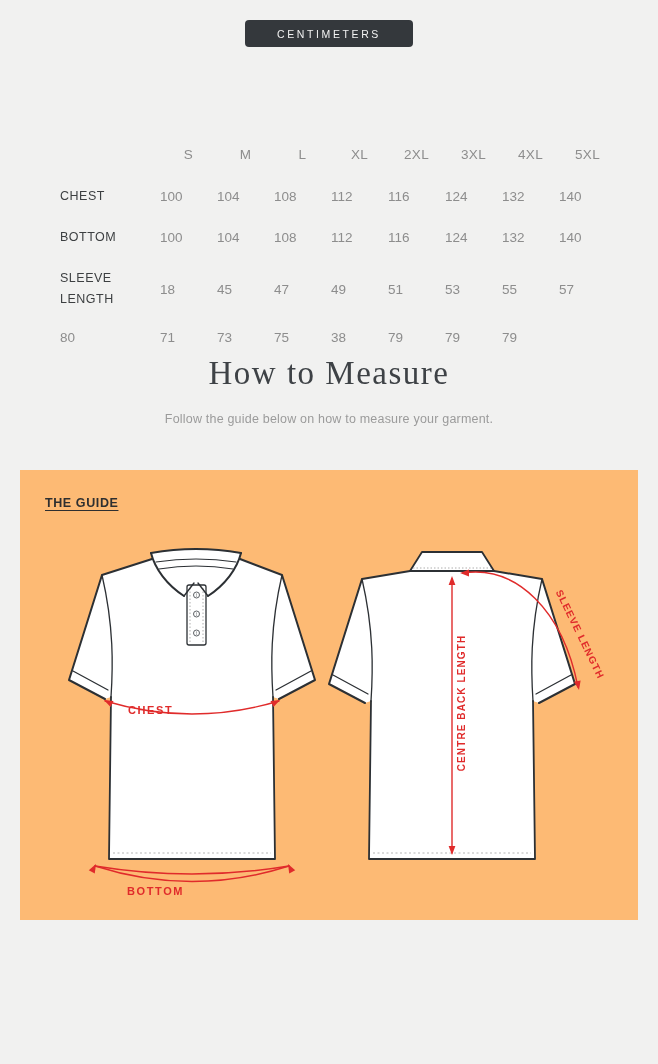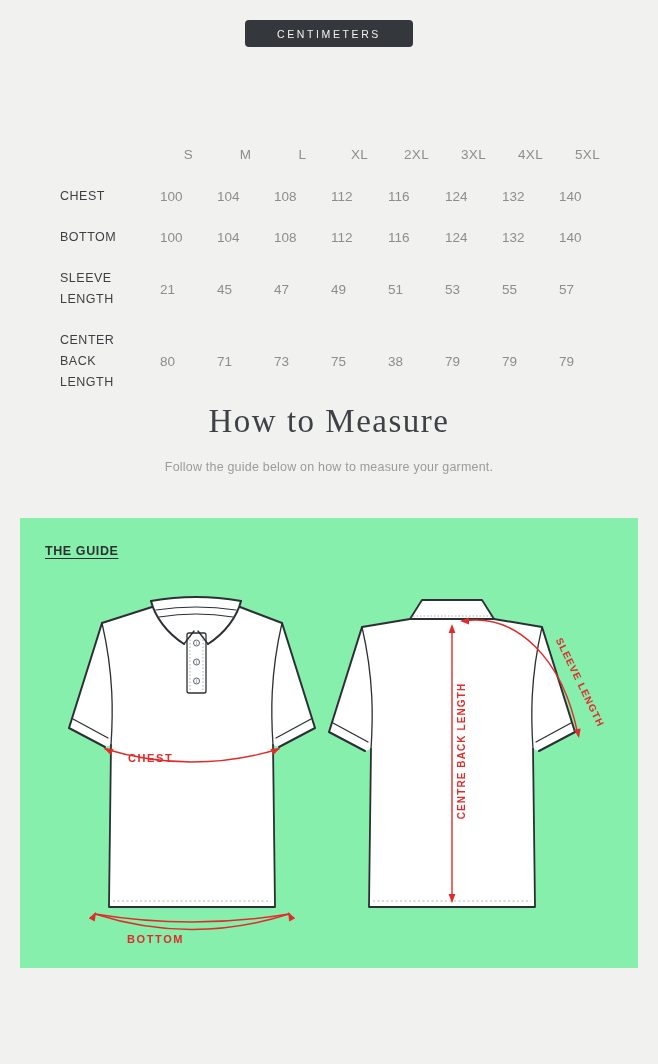--- a/index.html
+++ b/index.html
@@ -66,21 +66,21 @@
     font-size: 12.5px;
     letter-spacing: .2px;
     color: #9b9b9b;
   }
   
   .guide-panel {
     position: relative;
     margin: 44px 20px 0;
     width: 618px;
     height: 450px;
-    background: #86efac;
+    background: #fdba74;
   }
   .guide-heading {
     position: absolute;
     left: 25px;
     top: 26px;
     font-size: 12.5px;
     font-weight: bold;
     letter-spacing: .6px;
     color: #2e2f30;
     text-decoration: underline;
@@ -145,31 +145,30 @@
           <div class="td">104</div>
           <div class="td">108</div>
           <div class="td">112</div>
           <div class="td">116</div>
           <div class="td">124</div>
           <div class="td">132</div>
           <div class="td">140</div>
         </div>
         <div class="t-row">
           <div class="row-label">SLEEVE LENGTH</div>
-          <div class="td">21</div>
+          <div class="td">18</div>
           <div class="td">45</div>
           <div class="td">47</div>
           <div class="td">49</div>
           <div class="td">51</div>
           <div class="td">53</div>
           <div class="td">55</div>
           <div class="td">57</div>
         </div>
         <div class="t-row">
-          <div class="row-label">CENTER BACK LENGTH</div>
           <div class="td">80</div>
           <div class="td">71</div>
           <div class="td">73</div>
           <div class="td">75</div>
           <div class="td">38</div>
           <div class="td">79</div>
           <div class="td">79</div>
           <div class="td">79</div>
         </div>
       </div>

